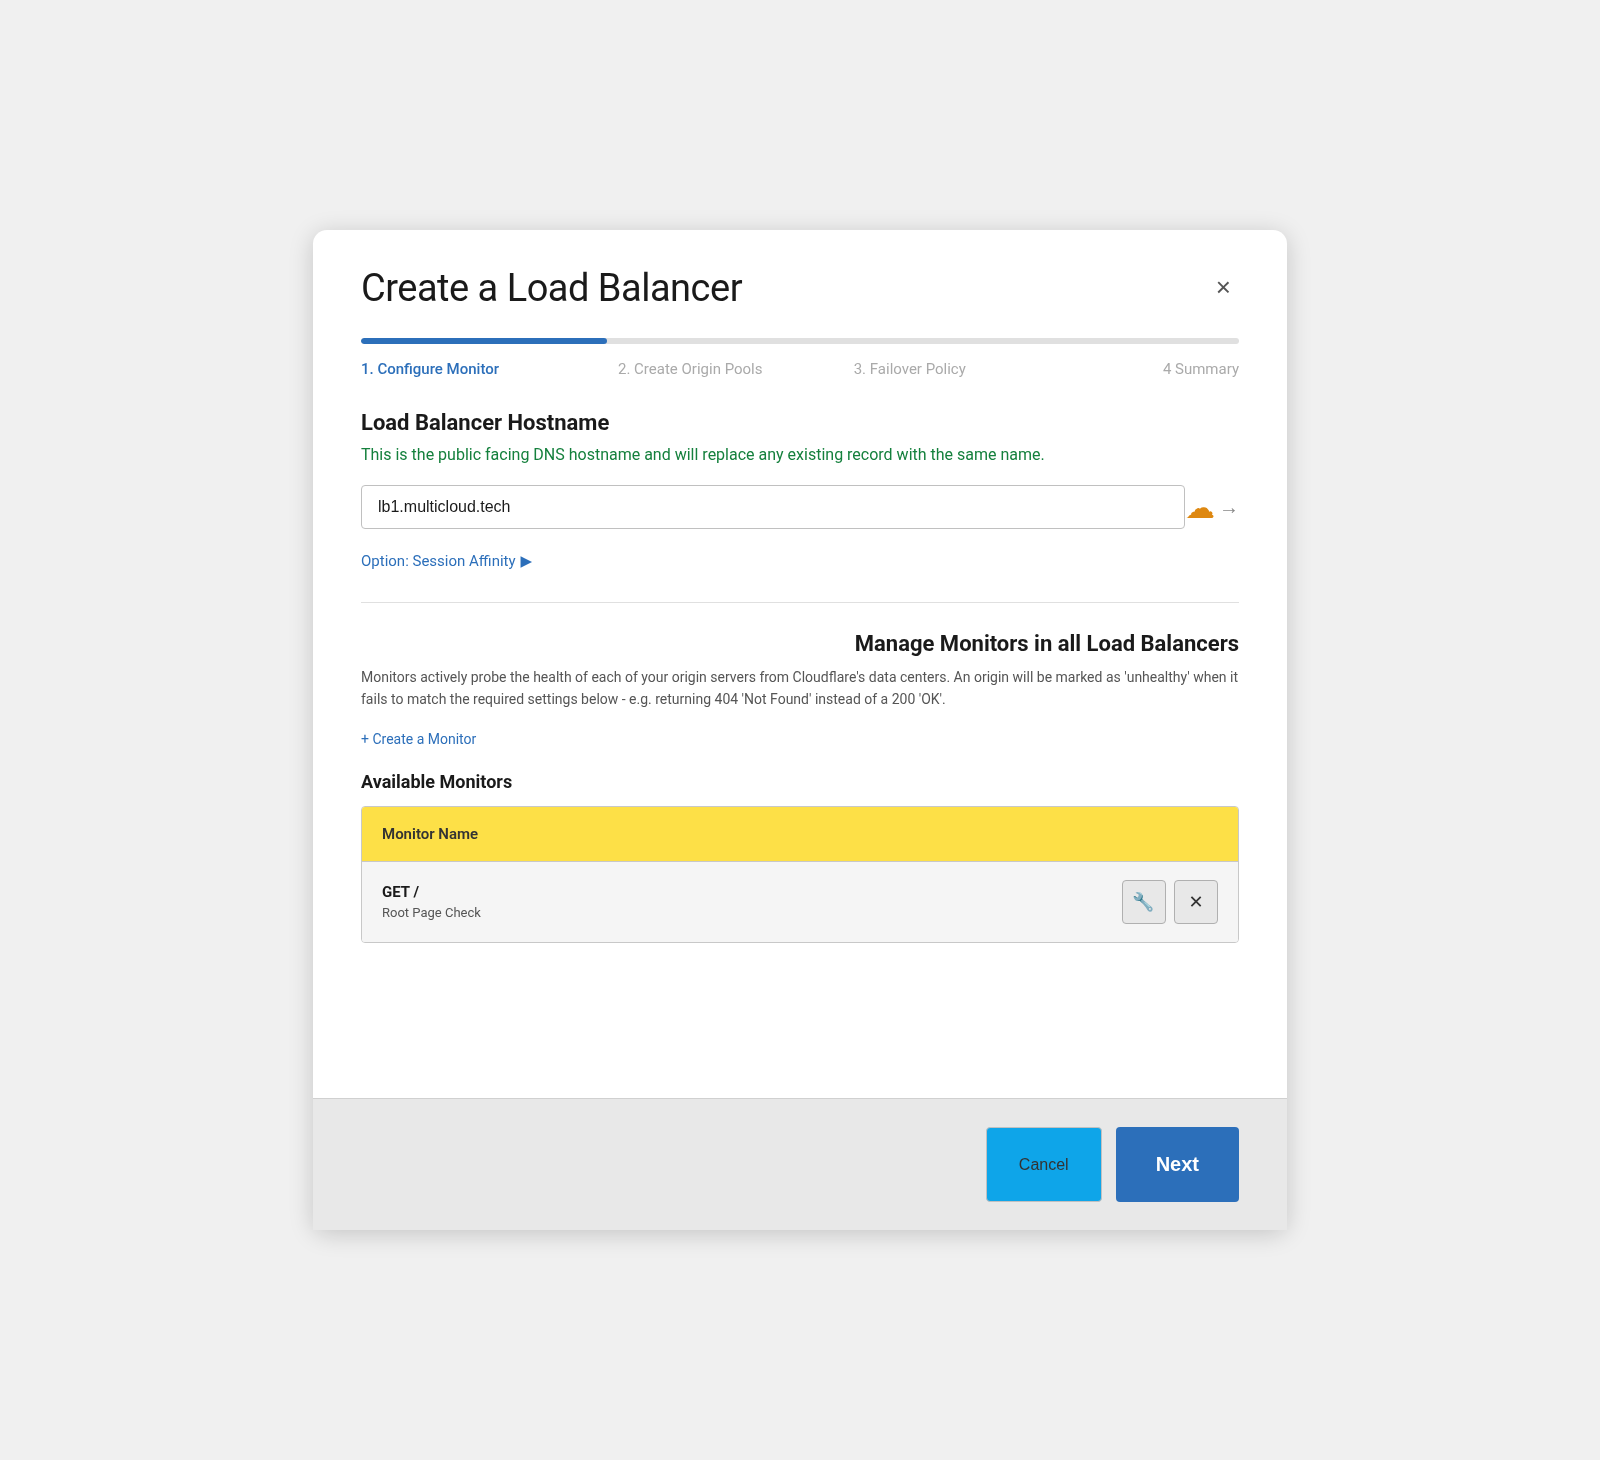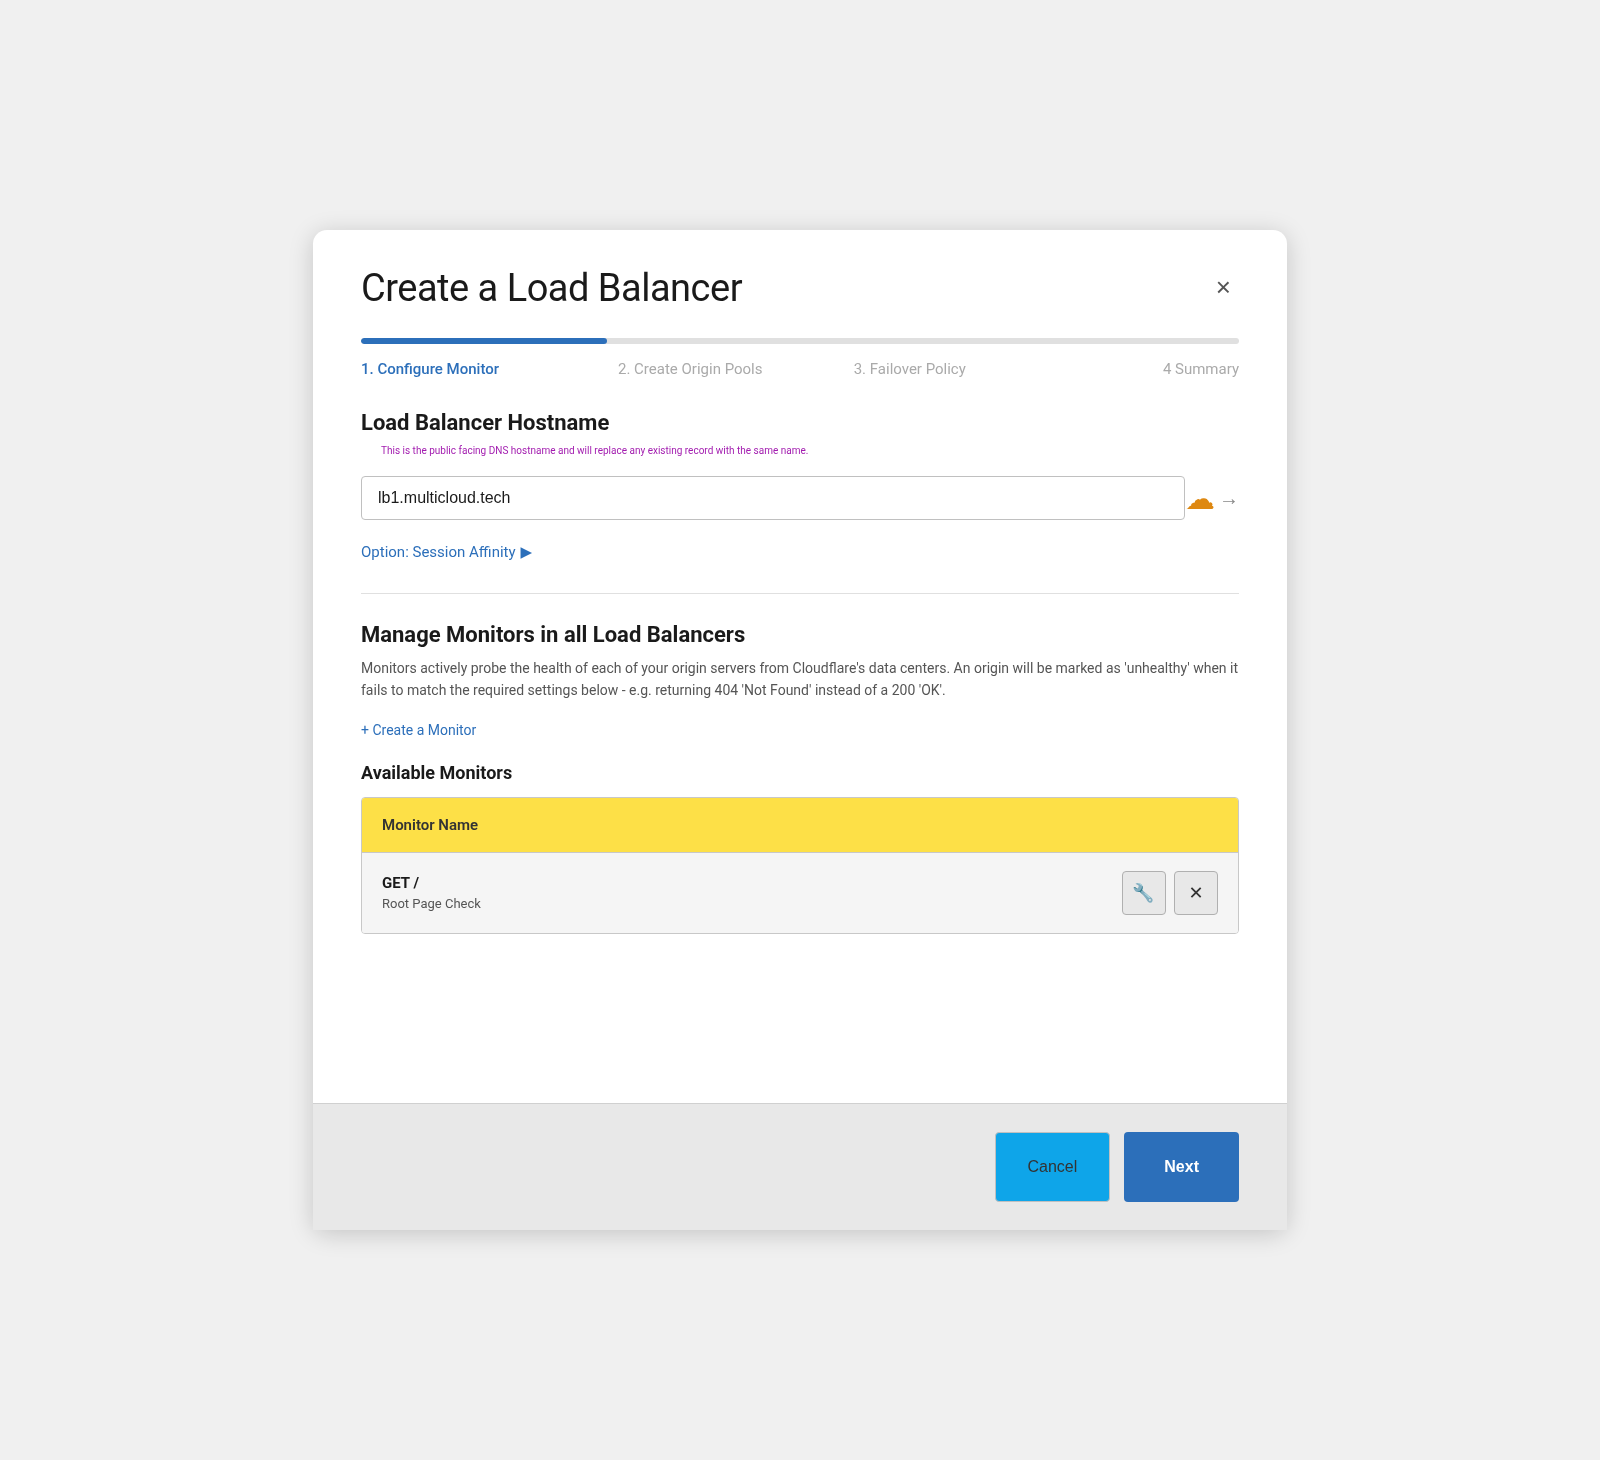--- a/index.html
+++ b/index.html
@@ -80,25 +80,24 @@
       padding: 32px 48px 0 48px;
       flex: 1;
     }
     .section-title {
       font-size: 22px;
       font-weight: 700;
       color: #1a1a1a;
       margin-bottom: 8px;
     }
     .section-desc {
-      font-size: 10px;
-      color: #a21caf;
+      font-size: 16px;
+      color: #15803d;
       margin-bottom: 18px;
       line-height: 1.5;
-      margin-left: 20px;
     }
     .hostname-row {
       display: flex;
       align-items: center;
       margin-bottom: 22px;
     }
     .hostname-input {
       flex: 1;
       padding: 12px 16px;
       font-size: 16px;
@@ -135,20 +134,21 @@
     .divider {
       border: none;
       border-top: 1px solid #e0e0e0;
       margin: 4px 0 28px 0;
     }
     .monitors-title {
       font-size: 22px;
       font-weight: 700;
       color: #1a1a1a;
       margin-bottom: 10px;
+      text-align: right;
     }
     .monitors-desc {
       font-size: 14px;
       color: #555;
       line-height: 1.6;
       margin-bottom: 18px;
     }
     .create-monitor-link {
       color: #2c6fba;
       font-size: 14px;
@@ -224,21 +224,21 @@
       padding: 14px 32px;
       font-size: 16px;
       background: #0ea5e9;
       border: 1.5px solid #c0c0c0;
       border-radius: 4px;
       cursor: pointer;
       color: #333;
     }
     .btn-next {
       padding: 26px 40px;
-      font-size: 16px;
+      font-size: 20px;
       background: #2c6fba;
       color: #fff;
       border: none;
       border-radius: 4px;
       cursor: pointer;
       font-weight: 600;
     }
   </style>
 </head>
 <body>

